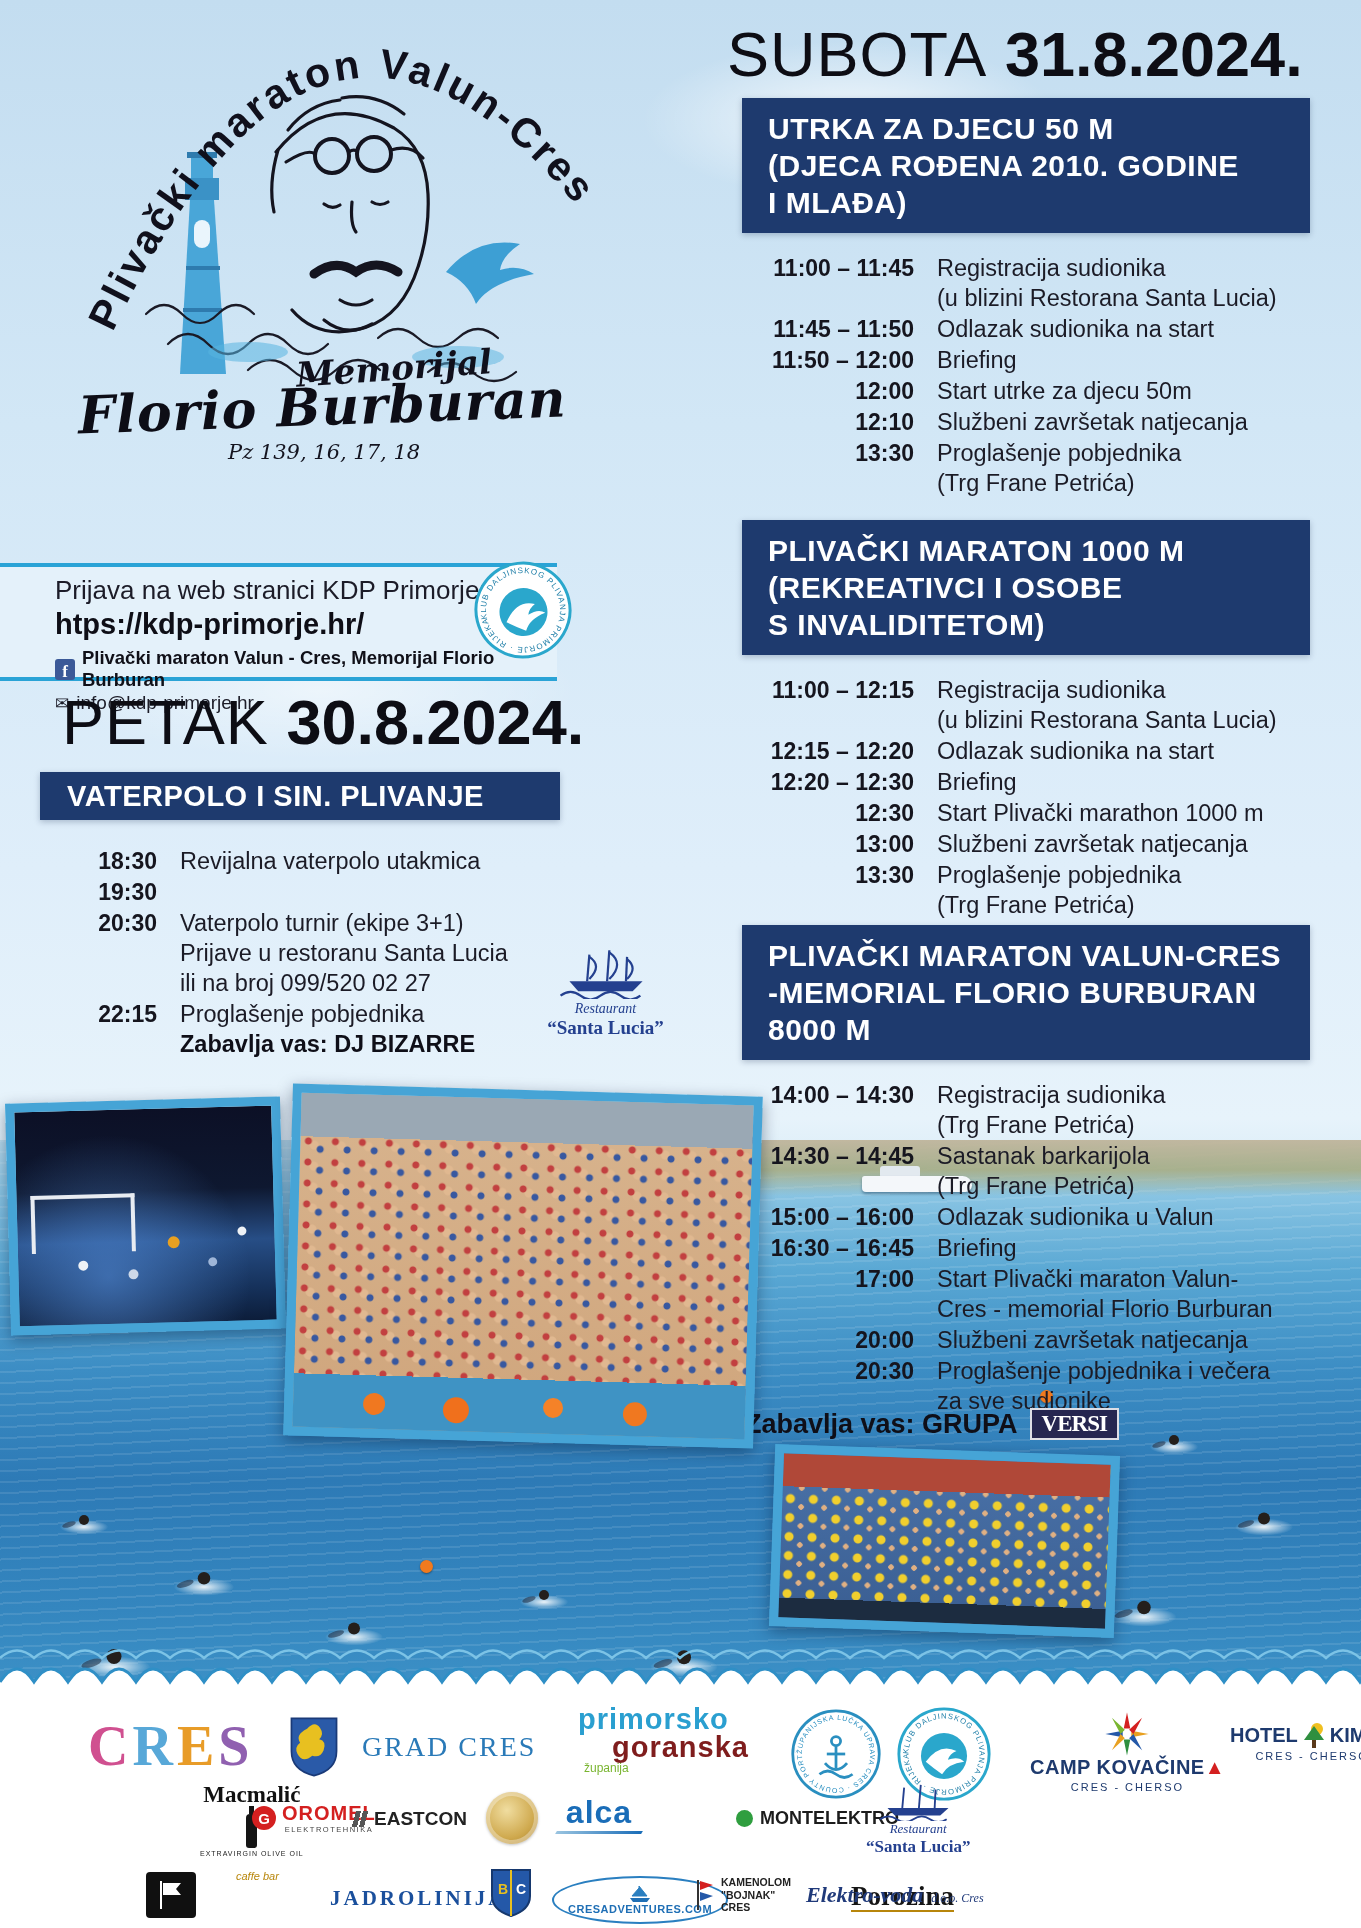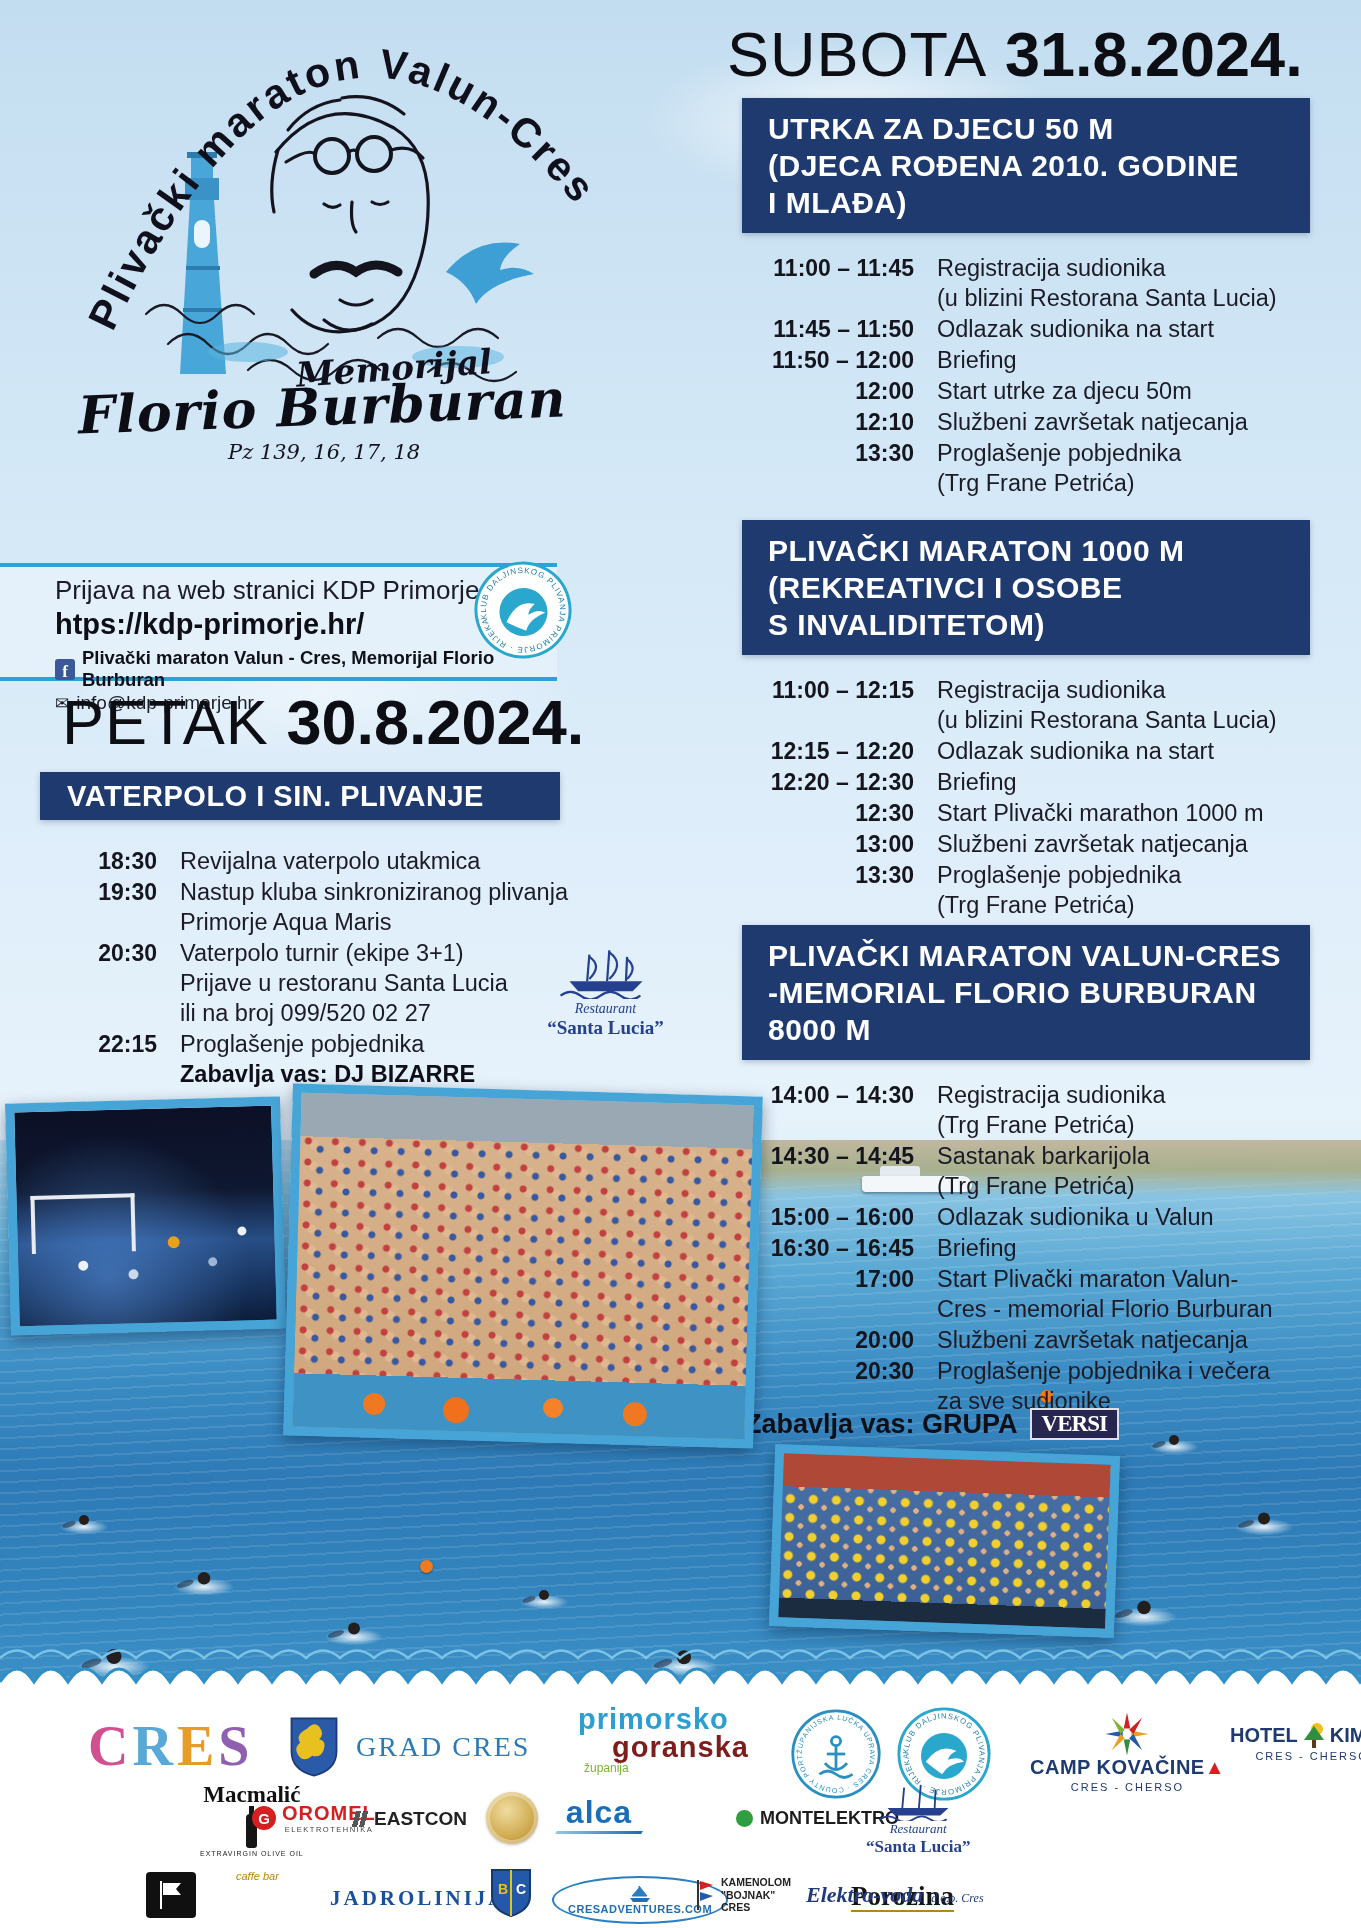--- a/index.html
+++ b/index.html
@@ -27,21 +27,21 @@
   .swimmer::after{content:'';position:absolute;left:2px;top:2px;width:14px;height:5px;border-radius:50%;background:rgba(30,40,60,.55);transform:rotate(-18deg)}
   .buoy{position:absolute;width:13px;height:13px;border-radius:50%;background:#f07a1e;box-shadow:0 1px 2px rgba(0,0,0,.4)}
 
   
   .waveband{position:absolute;left:0;top:1630px;width:1361px;height:75px;z-index:6}
 
   
   .sponsors{position:absolute;left:0;top:1700px;width:100%;height:228px;background:#fff;z-index:5}
   .sp{position:absolute;display:flex;flex-direction:column;align-items:center;justify-content:center;text-align:center}
   .cres-letters{font-family:"Liberation Serif",serif;font-weight:700;font-size:56px;letter-spacing:4px;line-height:1}
-  .grad-cres{flex-direction:row;gap:16px}
+  .grad-cres{flex-direction:row;gap:22px}
   .grad-cres .txt{font-family:"Liberation Serif",serif;font-size:28px;color:#2a7ab8;letter-spacing:2px}
   .pgz{align-items:flex-start;line-height:.95}
   .pgz .l1{color:#2a9fd0;font-weight:700;font-size:29px;letter-spacing:1px}
   .pgz .l2{color:#7f1d1d;font-weight:700;font-size:29px;margin-left:34px;letter-spacing:1px}
   .pgz .sub{color:#7ab530;font-size:12px;margin-left:6px;margin-top:2px}
   .badge svg{display:block}
   .camp .star{display:block;margin:0 auto}
   .camp .nm{color:#1e3a6e;font-weight:700;font-size:20px;letter-spacing:.5px}
   .camp .nm .arrow{color:#d42020}
   .camp .sb,.kimen .sb{color:#1e3a6e;font-size:11px;letter-spacing:2px;margin-top:2px}
@@ -268,24 +268,20 @@
       </div>
     <div class="sched">
         <div class="srow">
           <div class="stime">18:30</div>
           <div class="sdesc">
             <div>Revijalna vaterpolo utakmica</div>
           </div>
         </div>
         <div class="srow">
           <div class="stime">19:30</div>
-          <div class="sdesc">
-            <div>Nastup kluba sinkroniziranog plivanja</div>
-            <div>Primorje Aqua Maris</div>
-          </div>
         </div>
         <div class="srow">
           <div class="stime">20:30</div>
           <div class="sdesc">
             <div>Vaterpolo turnir (ekipe 3+1)</div>
             <div>Prijave u restoranu Santa Lucia</div>
             <div>ili na broj 099/520 02 27</div>
           </div>
         </div>
         <div class="srow">

